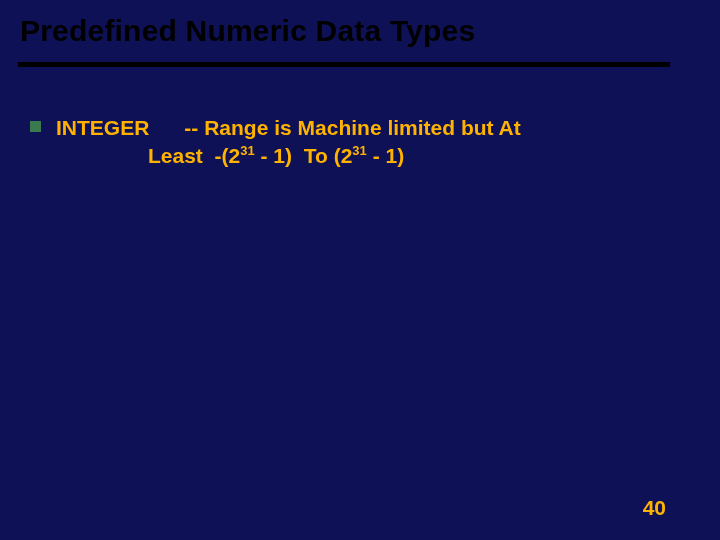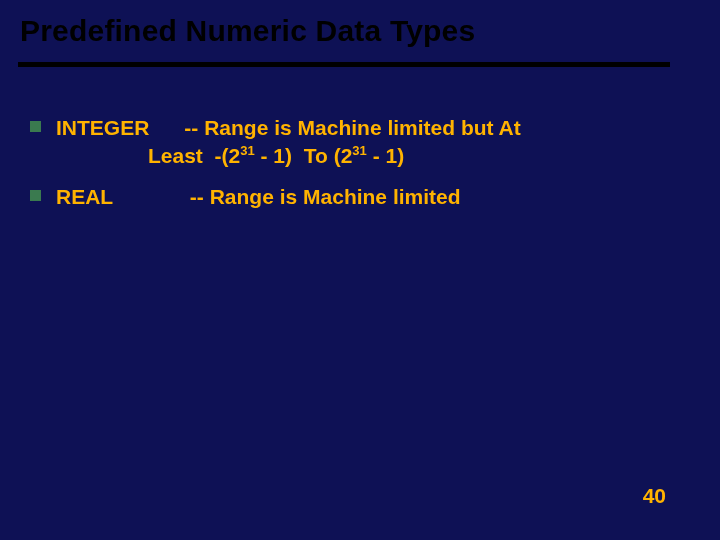--- a/index.html
+++ b/index.html
@@ -59,21 +59,21 @@
     text-align: right;
   }
   sup {
     font-size: 0.62em;
     vertical-align: super;
     line-height: 0;
   }
   .pagenum {
     position: absolute;
     right: 22px;
-    bottom: 32px;
+    bottom: 20px;
     color: #ffb300;
     font-size: 21px;
     font-weight: bold;
   }
   .label { display: inline-block; min-width: 128px; }
 </style>
 </head>
 <body>
 <div class="slide">
 
@@ -88,22 +88,17 @@
       &nbsp;&nbsp;&nbsp;&nbsp;
       <span>-- Range is Machine limited but At</span>
       <br>
       <span class="row2">
         <span>Least</span>&nbsp;&nbsp;-(2<sup>31</sup><span> - 1</span>)&nbsp;&nbsp;<span>To</span>&nbsp;(2<sup>31</sup><span> - 1</span>)
       </span>
     </div>
 
 
 
-    <div class="item">
-      <span class="bullet"></span>
-      <span class="label">REAL</span>
-      <span>-- Range is Machine limited</span>
-    </div>
 
   </div>
 
   <div class="pagenum">40</div>
 </div>
 
 </body></html>

